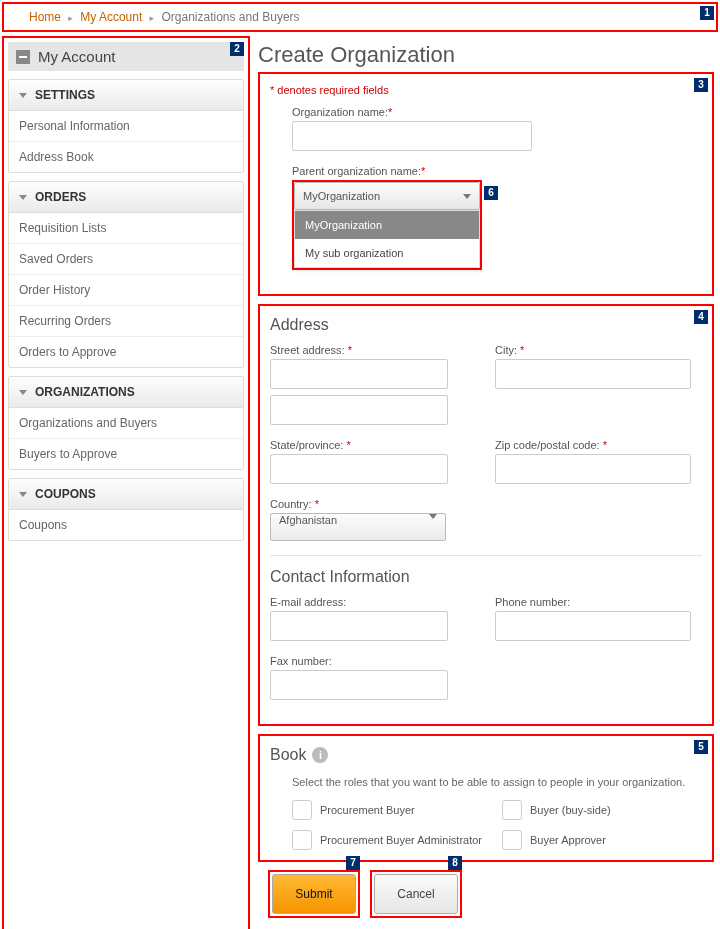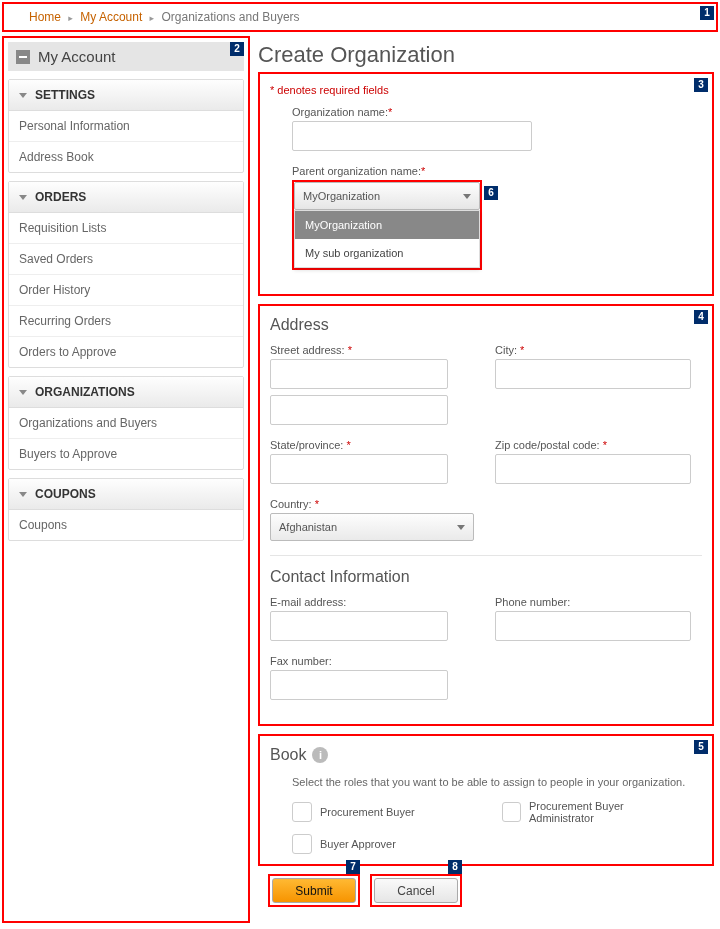--- a/index.html
+++ b/index.html
@@ -31,31 +31,31 @@
   .dropdown-open { position: relative; border: 2px solid red; width: 190px; }
   .dropdown-btn { height: 28px; background: linear-gradient(#fdfdfd,#e6e6e6); border: 1px solid #bbb; border-radius: 2px; display: flex; align-items: center; justify-content: space-between; padding: 0 8px; font-size: 11px; color: #555; cursor: pointer; }
   .dropdown-chev { width: 0; height: 0; border-left: 4px solid transparent; border-right: 4px solid transparent; border-top: 5px solid #777; }
   .dropdown-list { background: #fff; border: 1px solid #ddd; box-shadow: 0 2px 4px rgba(0,0,0,0.15); }
   .dropdown-opt { padding: 8px 10px; font-size: 11px; cursor: pointer; }
   .dropdown-opt.sel { background: #888; color: #fff; }
   .dropdown-opt.indent { padding-left: 10px; color: #444; }
   .section-title { font-size: 16px; color: #555; font-weight: normal; margin-bottom: 10px; }
   .row2 { display: flex; gap: 18px; }
   .row2 .col { flex: 1; }
-  .country-select { width: 204px; height: 28px; border: 1px solid #bbb; border-radius: 2px; background: linear-gradient(#fdfdfd,#eaeaea); display: flex; align-items: center; justify-content: space-between; padding: 0 8px; font-size: 11px; color: #555; cursor: pointer; }
+  .country-select { width: 176px; height: 28px; border: 1px solid #bbb; border-radius: 2px; background: linear-gradient(#fdfdfd,#eaeaea); display: flex; align-items: flex-start; justify-content: space-between; padding: 0 8px; font-size: 11px; color: #555; cursor: pointer; }
   hr.div { border: none; border-top: 1px solid #e5e5e5; margin: 12px 0; }
   .roles-header { display: flex; align-items: center; font-size: 16px; color: #555; margin-bottom: 12px; }
   .info-icon { display: inline-flex; width: 16px; height: 16px; border-radius: 50%; background: #bbb; color: #fff; font-size: 11px; font-weight: bold; align-items: center; justify-content: center; margin-left: 6px; }
   .roles-hint { font-size: 11px; color: #666; margin: 0 0 12px 22px; }
   .roles-grid { display: grid; grid-template-columns: 210px 180px; row-gap: 10px; margin-left: 22px; }
   .role-opt { display: flex; align-items: center; gap: 8px; font-size: 11px; color: #555; }
   .checkbox { width: 20px; height: 20px; border: 1px solid #ccc; border-radius: 3px; background: #fff; cursor: pointer; }
   .buttons { display: flex; gap: 10px; margin: 8px 0 14px 10px; }
   .btn-wrap { border: 2px solid red; padding: 2px; position: relative; }
-  .btn { width: 84px; height: 25px; border: 1px solid #aaa; border-radius: 3px; font-size: 12px; cursor: pointer; }
+  .btn { width: 84px; height: 40px; border: 1px solid #aaa; border-radius: 3px; font-size: 12px; cursor: pointer; }
   .btn-primary { background: linear-gradient(#ffb933,#f79400); color: #111; }
   .btn-secondary { background: linear-gradient(#fafafa,#e6e6e6); color: #444; }
   .wrap-rel { position: relative; }
 </style>
 </head>
 <body>
 
 <div class="wrap-rel">
   <div class="breadcrumb">
     <a>Home</a>
@@ -207,20 +207,24 @@
           <span class="info-icon">i</span>
         </div>
         <div class="roles-hint">Select the roles that you want to be able to assign to people in your organization.</div>
         <div class="roles-grid">
           <div class="role-opt">
               <span class="checkbox"></span>
               <span>Procurement Buyer</span>
             </div>
           <div class="role-opt">
               <span class="checkbox"></span>
+              <span>Buyer (buy-side)</span>
+            </div>
+          <div class="role-opt">
+              <span class="checkbox"></span>
               <span>Procurement Buyer Administrator</span>
             </div>
           <div class="role-opt">
               <span class="checkbox"></span>
               <span>Buyer Approver</span>
             </div>
         </div>
       </div>
 
       <div class="buttons">

